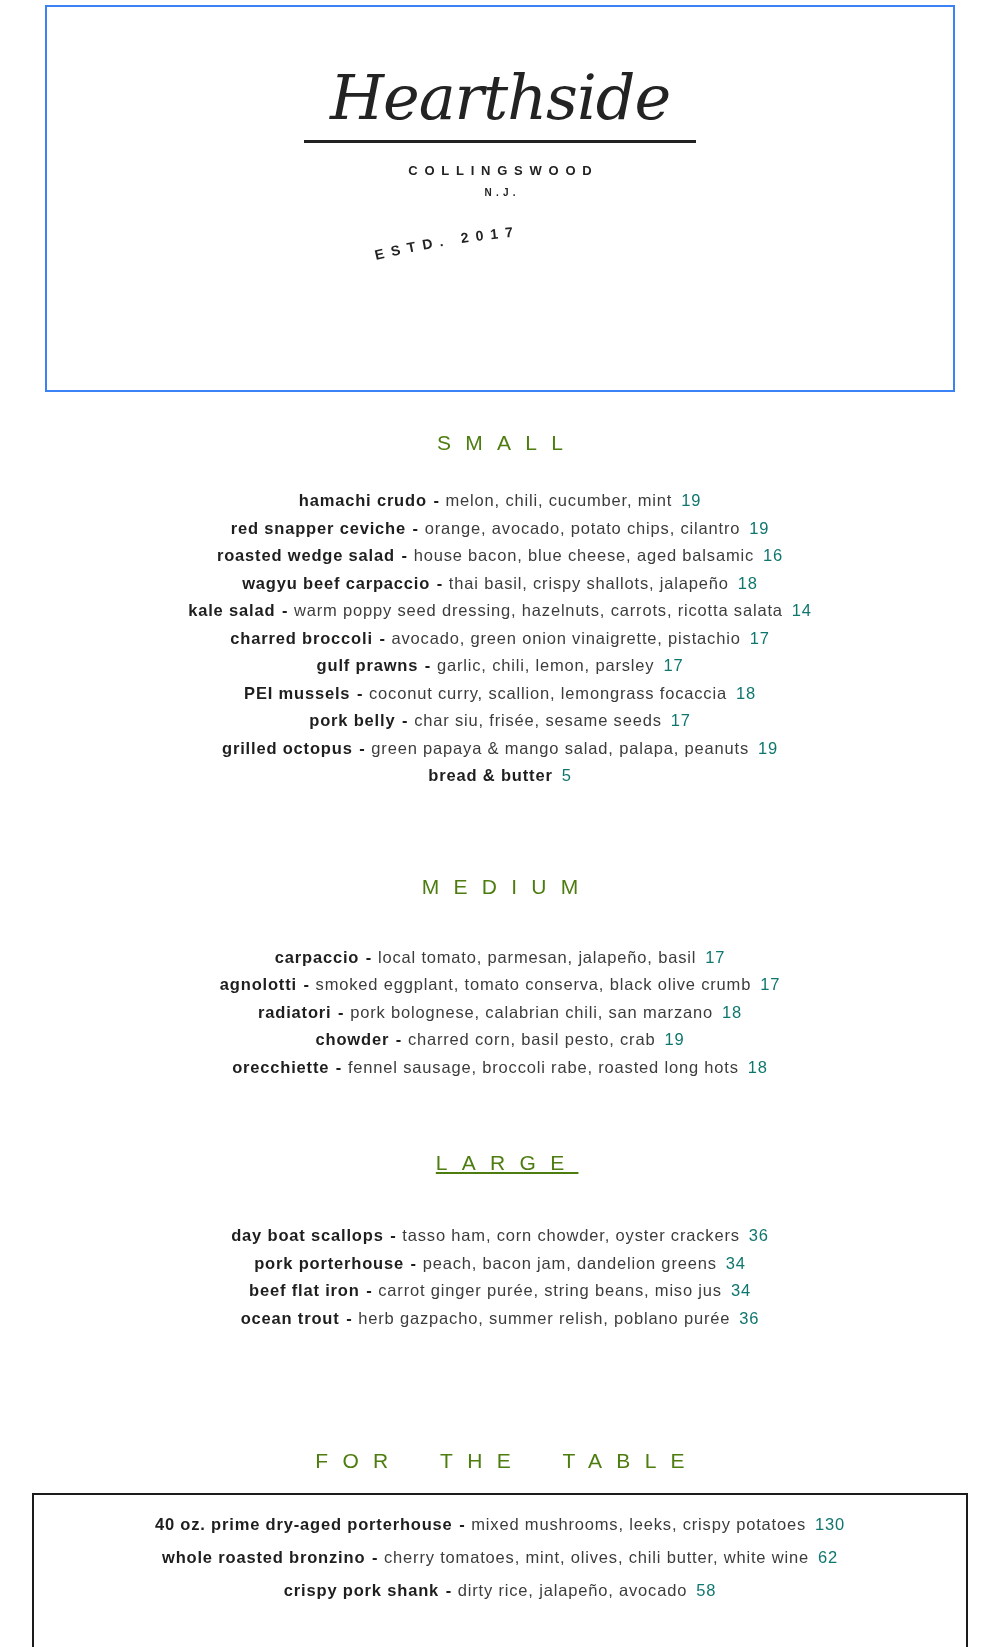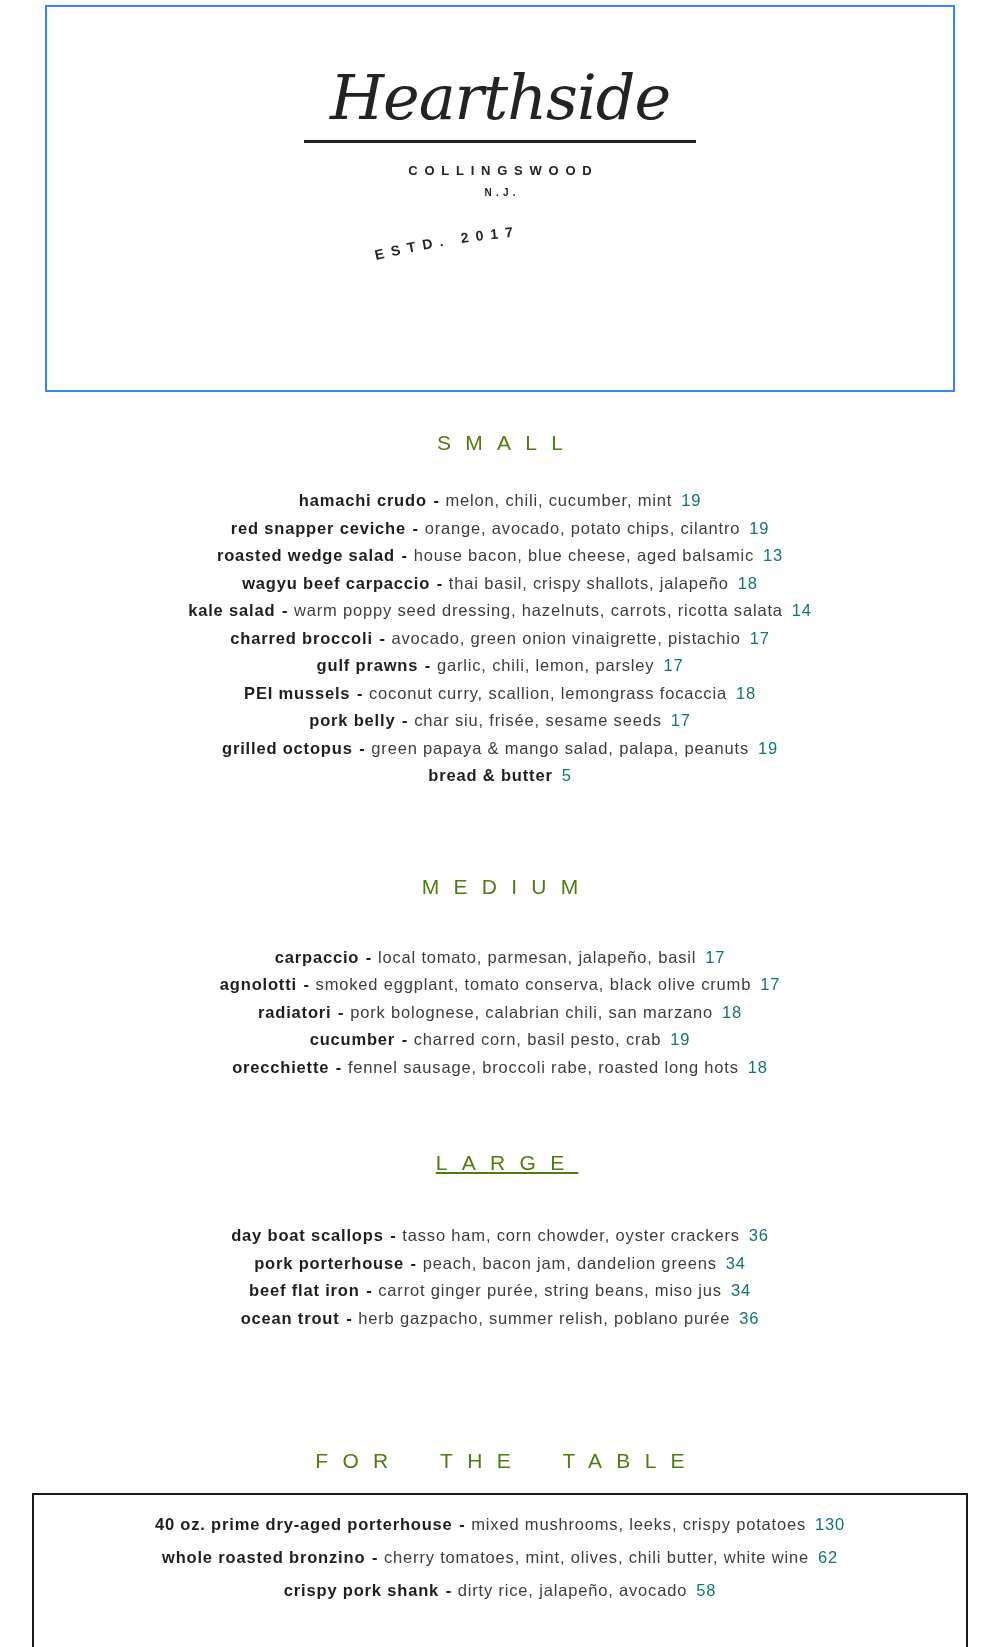--- a/index.html
+++ b/index.html
@@ -134,37 +134,37 @@
           <path id="estdArc" d="M 36 52 Q 168 20 292 26" fill="none"></path>
         </defs>
       <text><textPath href="#estdArc">ESTD. 2017</textPath></text>
     </svg>
   </div>
 
   <div class="section-title st-small">SMALL</div>
   <div class="items items-small">
     <div class="menu-item"><span class="item-name">hamachi crudo</span> <span class="item-sep">-</span> <span class="item-desc">melon, chili, cucumber, mint</span><span class="item-price">19</span></div>
     <div class="menu-item"><span class="item-name">red snapper ceviche</span> <span class="item-sep">-</span> <span class="item-desc">orange, avocado, potato chips, cilantro</span><span class="item-price">19</span></div>
-    <div class="menu-item"><span class="item-name">roasted wedge salad</span> <span class="item-sep">-</span> <span class="item-desc">house bacon, blue cheese, aged balsamic</span><span class="item-price">13</span></div>
+    <div class="menu-item"><span class="item-name">roasted wedge salad</span> <span class="item-sep">-</span> <span class="item-desc">house bacon, blue cheese, aged balsamic</span><span class="item-price">16</span></div>
     <div class="menu-item"><span class="item-name">wagyu beef carpaccio</span> <span class="item-sep">-</span> <span class="item-desc">thai basil, crispy shallots, jalapeño</span><span class="item-price">18</span></div>
     <div class="menu-item"><span class="item-name">kale salad</span> <span class="item-sep">-</span> <span class="item-desc">warm poppy seed dressing, hazelnuts, carrots, ricotta salata</span><span class="item-price">14</span></div>
     <div class="menu-item"><span class="item-name">charred broccoli</span> <span class="item-sep">-</span> <span class="item-desc">avocado, green onion vinaigrette, pistachio</span><span class="item-price">17</span></div>
     <div class="menu-item"><span class="item-name">gulf prawns</span> <span class="item-sep">-</span> <span class="item-desc">garlic, chili, lemon, parsley</span><span class="item-price">17</span></div>
     <div class="menu-item"><span class="item-name">PEI mussels</span> <span class="item-sep">-</span> <span class="item-desc">coconut curry, scallion, lemongrass focaccia</span><span class="item-price">18</span></div>
     <div class="menu-item"><span class="item-name">pork belly</span> <span class="item-sep">-</span> <span class="item-desc">char siu, frisée, sesame seeds</span><span class="item-price">17</span></div>
     <div class="menu-item"><span class="item-name">grilled octopus</span> <span class="item-sep">-</span> <span class="item-desc">green papaya &amp; mango salad, palapa, peanuts</span><span class="item-price">19</span></div>
     <div class="menu-item"><span class="item-name">bread &amp; butter</span><span class="item-price">5</span></div>
   </div>
 
   <div class="section-title st-medium">MEDIUM</div>
   <div class="items items-medium">
     <div class="menu-item"><span class="item-name">carpaccio</span> <span class="item-sep">-</span> <span class="item-desc">local tomato, parmesan, jalapeño, basil</span><span class="item-price">17</span></div>
     <div class="menu-item"><span class="item-name">agnolotti</span> <span class="item-sep">-</span> <span class="item-desc">smoked eggplant, tomato conserva, black olive crumb</span><span class="item-price">17</span></div>
     <div class="menu-item"><span class="item-name">radiatori</span> <span class="item-sep">-</span> <span class="item-desc">pork bolognese, calabrian chili, san marzano</span><span class="item-price">18</span></div>
-    <div class="menu-item"><span class="item-name">cucumber</span> <span class="item-sep">-</span> <span class="item-desc">charred corn, basil pesto, crab</span><span class="item-price">19</span></div>
+    <div class="menu-item"><span class="item-name">chowder</span> <span class="item-sep">-</span> <span class="item-desc">charred corn, basil pesto, crab</span><span class="item-price">19</span></div>
     <div class="menu-item"><span class="item-name">orecchiette</span> <span class="item-sep">-</span> <span class="item-desc">fennel sausage, broccoli rabe, roasted long hots</span><span class="item-price">18</span></div>
   </div>
 
   <div class="section-title st-large">LARGE</div>
   <div class="items items-large">
     <div class="menu-item"><span class="item-name">day boat scallops</span> <span class="item-sep">-</span> <span class="item-desc">tasso ham, corn chowder, oyster crackers</span><span class="item-price">36</span></div>
     <div class="menu-item"><span class="item-name">pork porterhouse</span> <span class="item-sep">-</span> <span class="item-desc">peach, bacon jam, dandelion greens</span><span class="item-price">34</span></div>
     <div class="menu-item"><span class="item-name">beef flat iron</span> <span class="item-sep">-</span> <span class="item-desc">carrot ginger purée, string beans, miso jus</span><span class="item-price">34</span></div>
     <div class="menu-item"><span class="item-name">ocean trout</span> <span class="item-sep">-</span> <span class="item-desc">herb gazpacho, summer relish, poblano purée</span><span class="item-price">36</span></div>
   </div>

